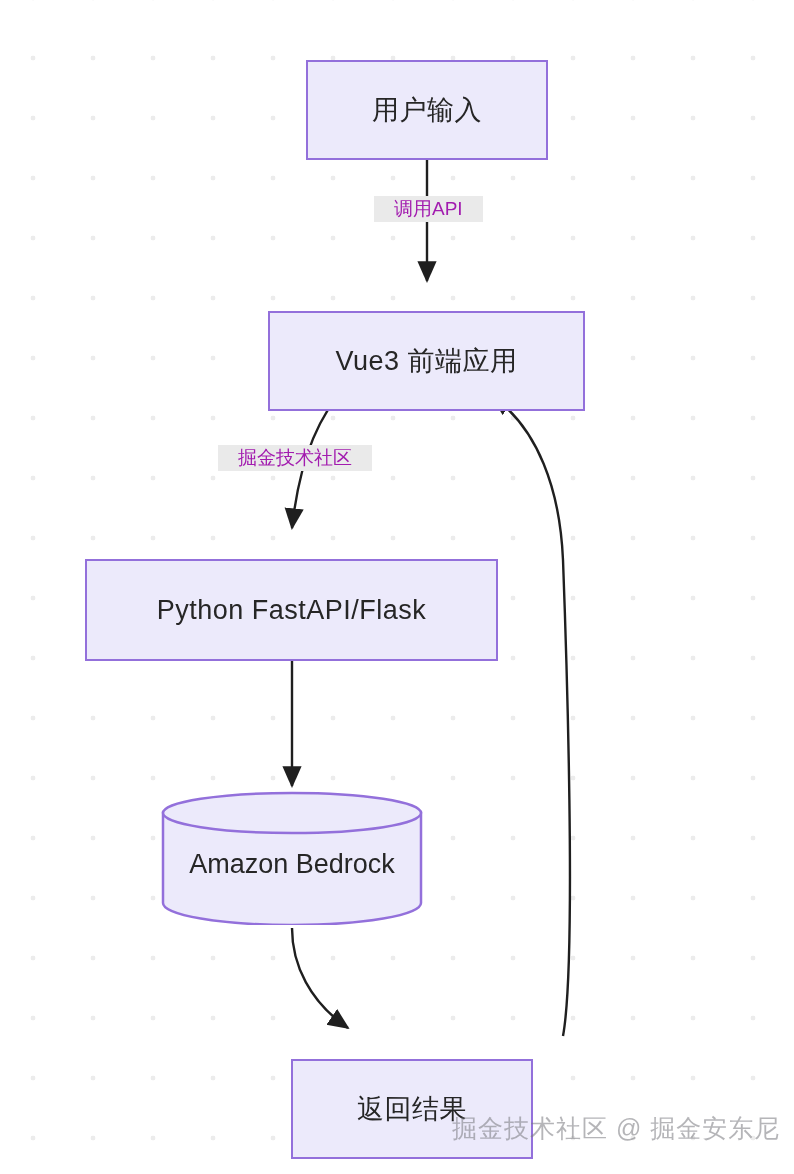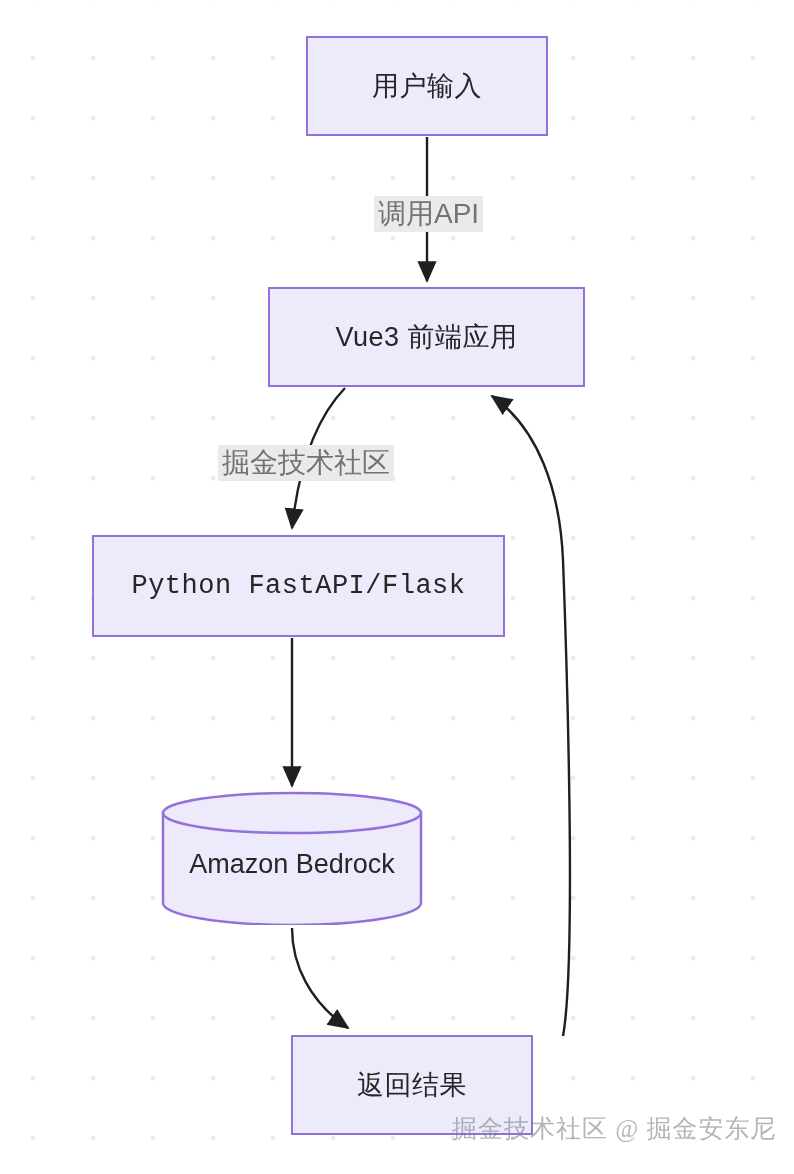--- a/index.html
+++ b/index.html
@@ -30,20 +30,21 @@
     box-sizing: border-box;
     background: #ECEAFB;
     border: 2.5px solid #9370DB;
     display: flex;
     align-items: center;
     justify-content: center;
     color: #262626;
     font-size: 27px;
     letter-spacing: 0.5px;
     white-space: nowrap;
+    margin-top: 24px;
   }
   .node-label {
     display: block;
     line-height: 1;
   }
   
   .cyl {
     position: absolute;
     width: 262px;
     height: 134px;
@@ -60,24 +61,24 @@
     color: #262626;
     font-size: 27px;
     white-space: nowrap;
     padding-top: 12px;
     box-sizing: border-box;
     text-align: right;
   }
   .edge-label {
     position: absolute;
     background: #EAEAEA;
-    color: #737373;
-    font-size: 28px;
+    color: #a21caf;
+    font-size: 19px;
     line-height: 1.15;
-    padding: 2px 4px;
+    padding: 2px 20px;
     white-space: nowrap;
   }
   .watermark {
     position: absolute;
     color: rgba(120,120,125,0.55);
     font-size: 25px;
     white-space: nowrap;
     letter-spacing: 1px;
   }
 </style>
@@ -105,36 +106,36 @@
   </svg>
 
   <div class="node" style="left:306px; top:36px; width:242px; height:100px;">
     <span class="node-label">用户输入</span>
   </div>
 
   <div class="node" style="left:268px; top:287px; width:317px; height:100px;">
     <span class="node-label">Vue3 前端应用</span>
   </div>
 
-  <div class="node" style="left:92px; top:535px; width:413px; height:102px;font-family:Liberation Mono, monospace;">
+  <div class="node" style="left:85px; top:535px; width:413px; height:102px;">
     <span class="node-label">Python FastAPI/Flask</span>
   </div>
 
   <div class="cyl" style="left:161px; top:791px;">
     <svg width="262" height="134" viewBox="0 0 262 134" xmlns="http://www.w3.org/2000/svg">
       <path d="M2,22 L2,112 A129,22 0 0 0 260,112 L260,22 Z" fill="#ECEAFB" stroke="#9370DB" stroke-width="2.5"></path>
       <ellipse cx="131" cy="22" rx="129" ry="20" fill="#ECEAFB" stroke="#9370DB" stroke-width="2.5"></ellipse>
     </svg>
     <span class="cyl-label">Amazon Bedrock</span>
   </div>
 
   <div class="node" style="left:291px; top:1035px; width:242px; height:100px;text-align:right;">
     <span class="node-label">返回结果</span>
   </div>
 
   <div class="edge-label" style="left:374px; top:196px;">调用API</div>
 
   <div class="edge-label" style="left:218px; top:445px;">掘金技术社区</div>
 
 
-  <div class="watermark" style="left:452px; top:1112px;font-family:Liberation Serif, serif;">掘金技术社区 @ 掘金安东尼</div>
+  <div class="watermark" style="left:452px; top:1112px;">掘金技术社区 @ 掘金安东尼</div>
 
 </div>
 
 </body></html>

